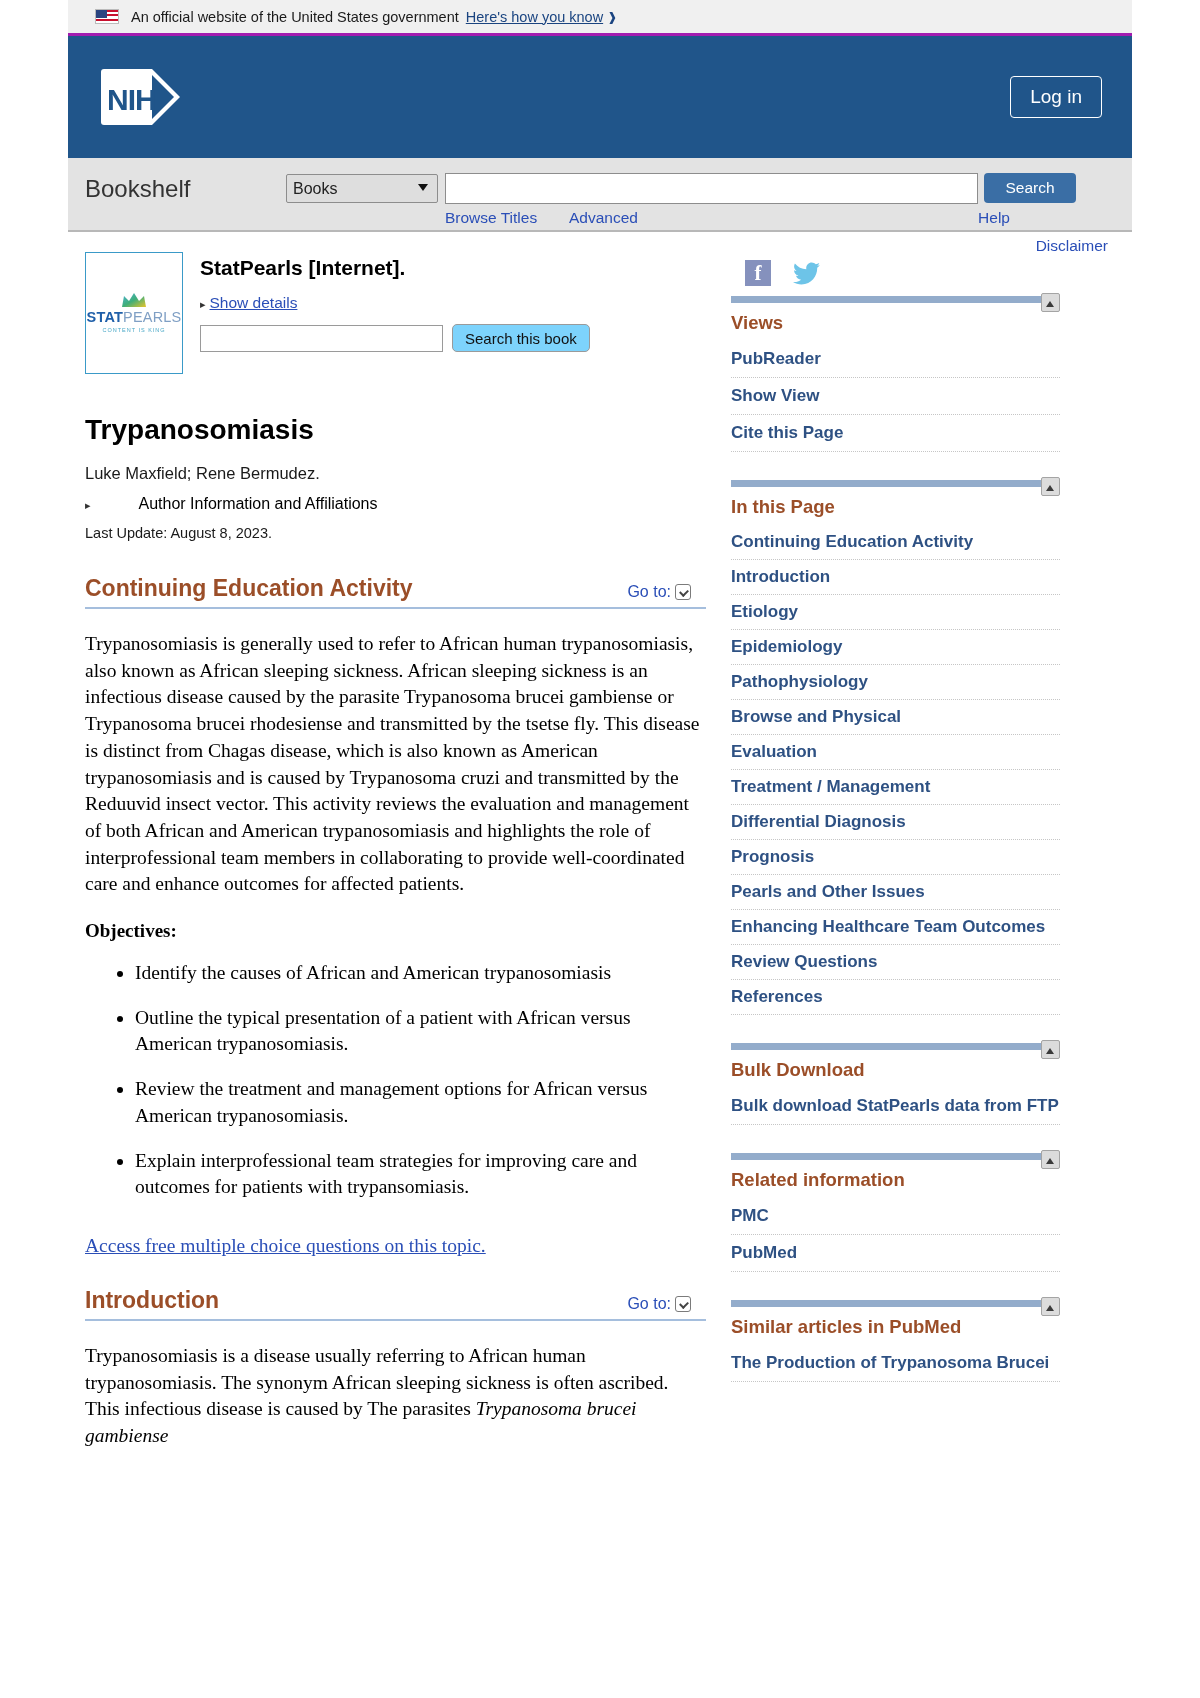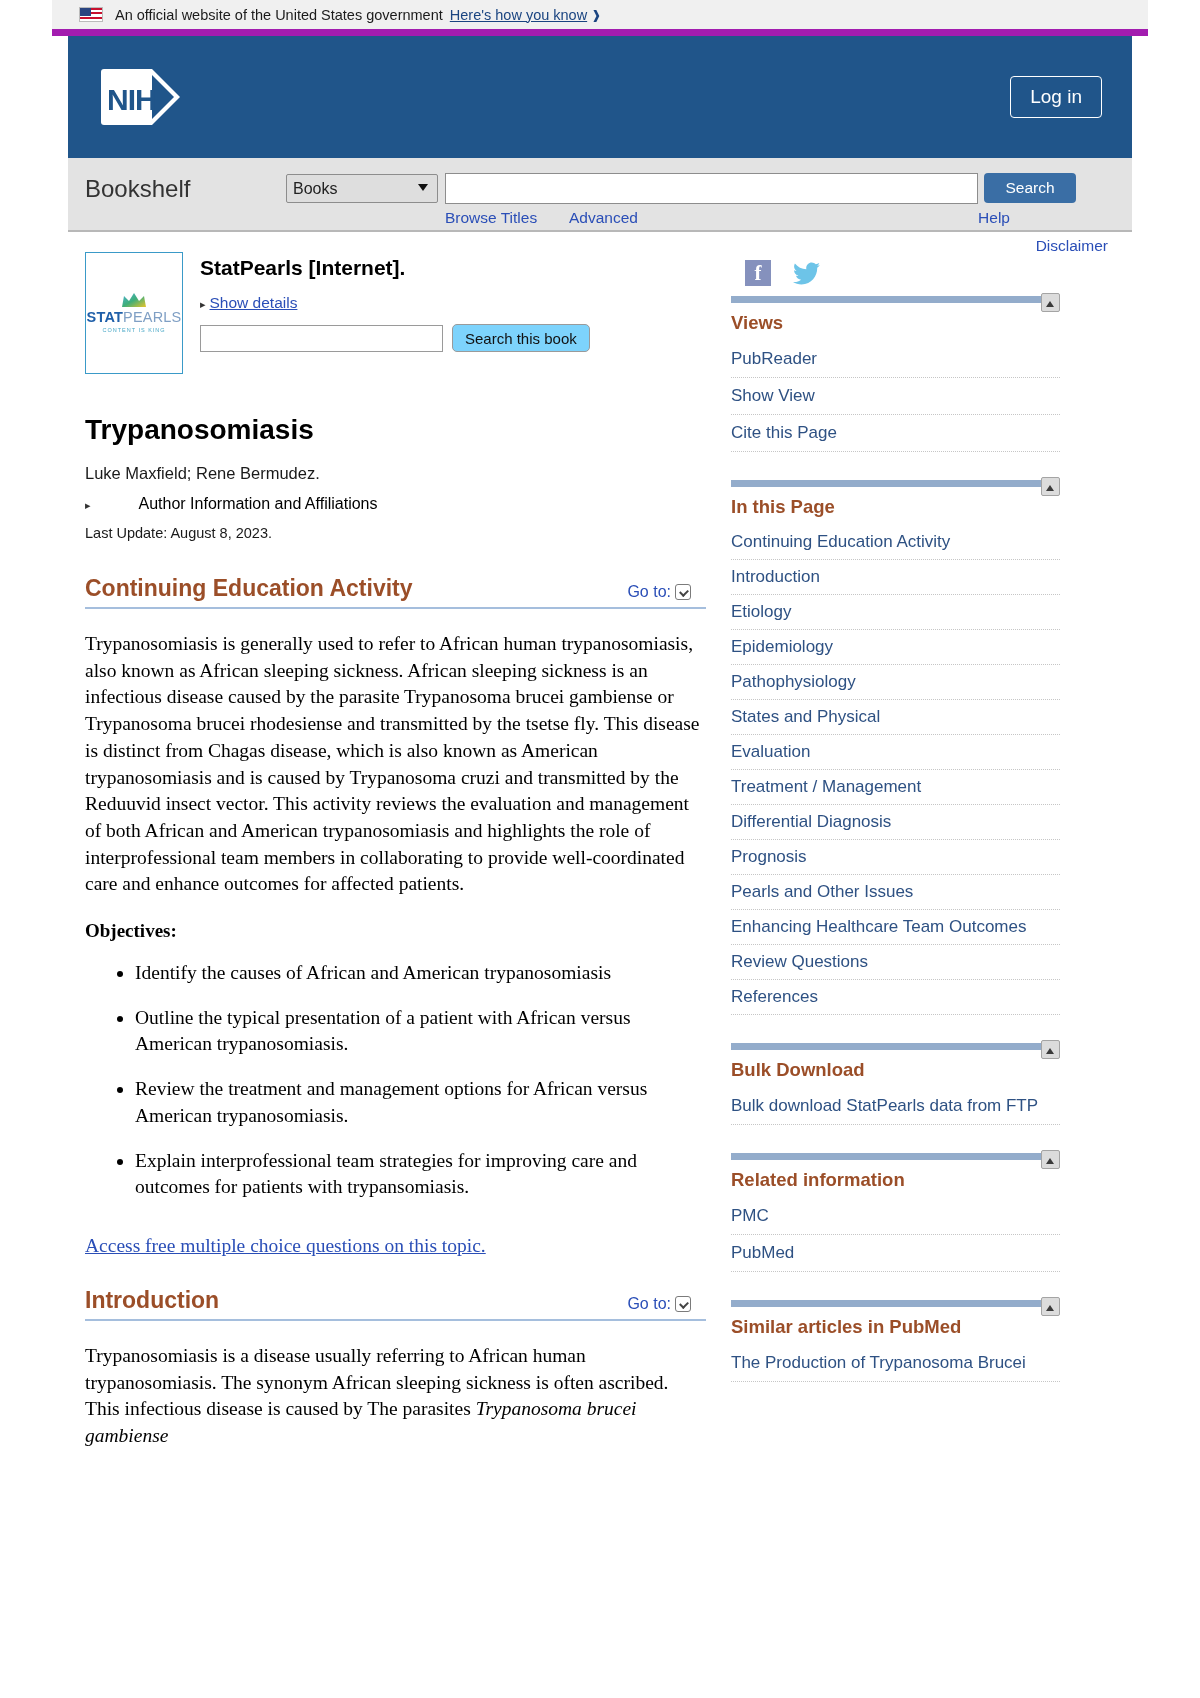--- a/index.html
+++ b/index.html
@@ -8,23 +8,23 @@
     margin: 0; padding: 0;
     background: #ffffff;
     font-family: "Liberation Sans", sans-serif;
   }
   body { width: 1200px; height: 1698px; overflow: hidden; }
 
   .page { width: 1200px; }
 
   
   .gov-banner {
-    margin: 0 52px;
+    margin: 0 68px;
     background: #f0f0f0;
-    border-bottom: 7px solid #a21caf;
+    border-bottom: 3px solid #a21caf;
     height: 36px;
     display: flex;
     align-items: center;
     padding-left: 27px;
     font-size: 14.5px;
     color: #1b1b1b;
   }
   .flag-icon {
     width: 24px; height: 15px;
     margin-right: 12px;
@@ -373,20 +373,21 @@
     left: 4px; top: 7px;
     width: 0; height: 0;
     border-left: 4.5px solid transparent;
     border-right: 4.5px solid transparent;
     border-bottom: 6px solid #3b3b3b;
   }
   .side-list { list-style: none; margin: 0; padding: 0; }
   .side-list li {
     border-bottom: 1px dotted #c6c6c6;
     padding: 8px 0 8px 0;
+    font-weight: bold;
   }
   .side-list li:last-child { }
   .side-list a {
     font-size: 17px;
     color: #2e5183;
     text-decoration: none;
     cursor: pointer;
   }
   .side-list.tight li { padding: 7px 0; }
 </style>
@@ -530,21 +531,21 @@
         <div class="side-head">
           <span>In this Page</span>
           <span class="collapse-btn"></span>
         </div>
         <ul class="side-list tight">
           <li><a>Continuing Education Activity</a></li>
           <li><a>Introduction</a></li>
           <li><a>Etiology</a></li>
           <li><a>Epidemiology</a></li>
           <li><a>Pathophysiology</a></li>
-          <li><a>States and Physical</a></li>
+          <li><a>Browse and Physical</a></li>
           <li><a>Evaluation</a></li>
           <li><a>Treatment / Management</a></li>
           <li><a>Differential Diagnosis</a></li>
           <li><a>Prognosis</a></li>
           <li><a>Pearls and Other Issues</a></li>
           <li><a>Enhancing Healthcare Team Outcomes</a></li>
           <li><a>Review Questions</a></li>
           <li><a>References</a></li>
         </ul>
       </div>

